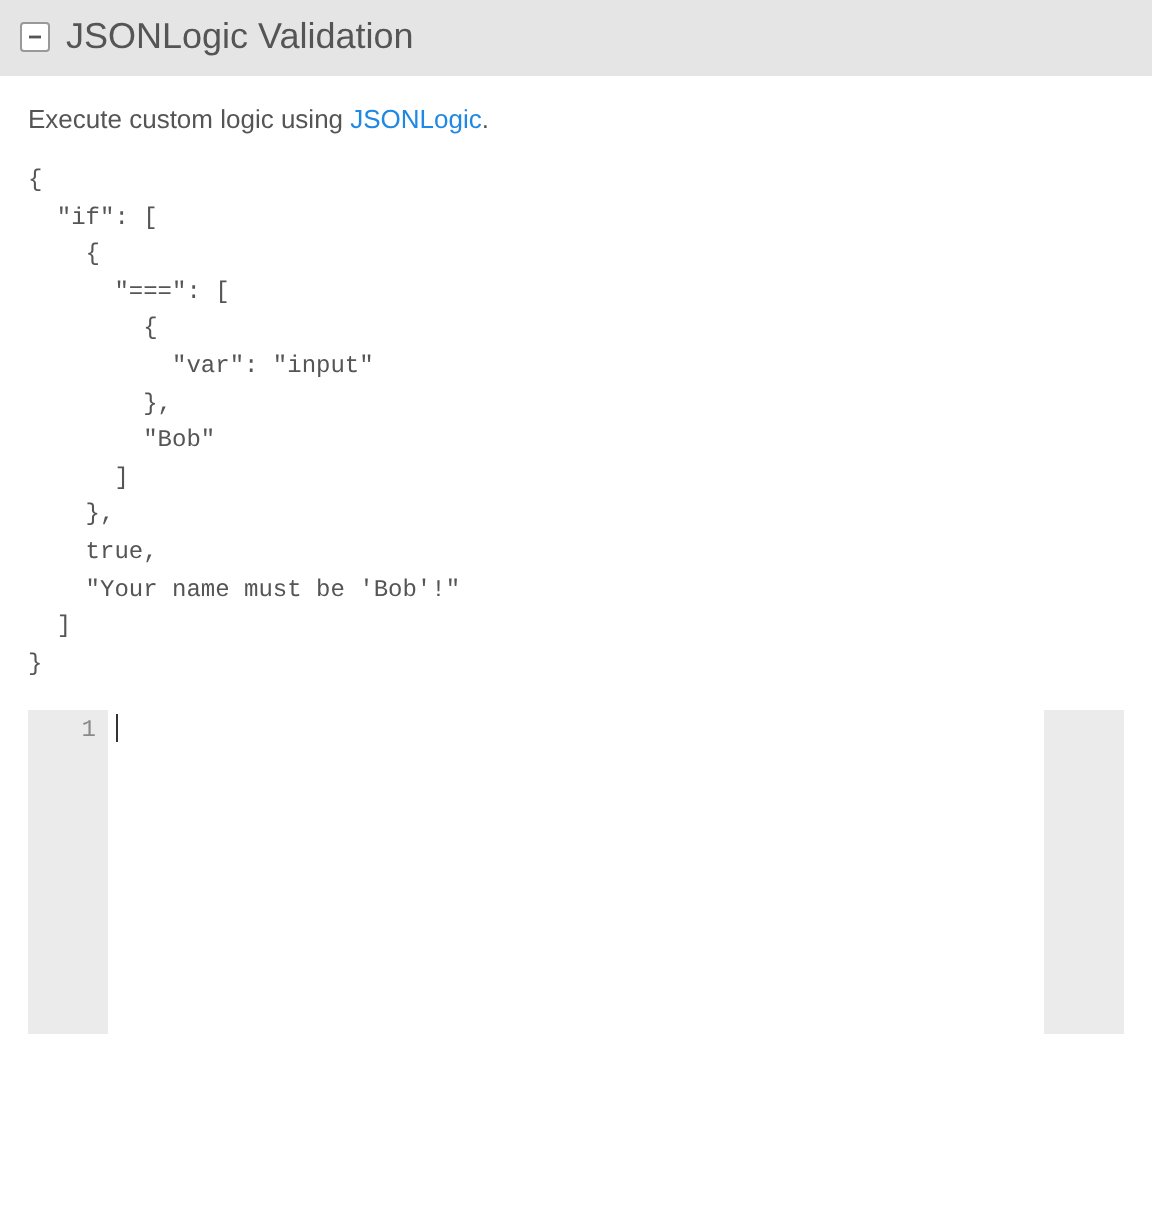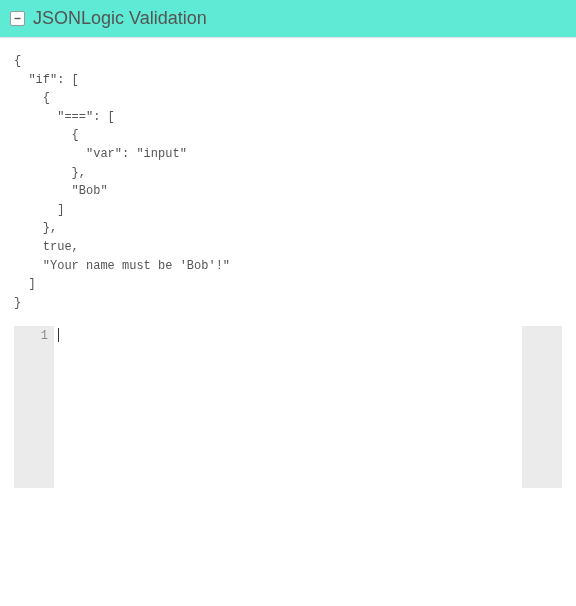--- a/index.html
+++ b/index.html
@@ -8,21 +8,21 @@
     padding: 0;
     font-family: -apple-system, BlinkMacSystemFont, "Segoe UI", Helvetica, Arial, sans-serif;
     font-size: 14px;
     color: #333;
     background: #fff;
     width: 576px;
   }
   .panel-header {
     display: flex;
     align-items: center;
-    background: #5eead4;
+    background: #e5e5e5;
     border-bottom: 1px solid #e5e5e5;
     padding: 8px 10px;
     gap: 8px;
   }
   .collapse-btn {
     width: 15px;
     height: 15px;
     border: 1px solid #999;
     border-radius: 2px;
     background: #fff;
@@ -107,20 +107,23 @@
 <div class="panel-header">
   <div class="collapse-btn">
     <svg width="9" height="9" viewBox="0 0 9 9">
       <line x1="1.5" y1="4.5" x2="7.5" y2="4.5" stroke="#555" stroke-width="1.4"></line>
     </svg>
   </div>
   <div class="panel-title">JSONLogic Validation</div>
 </div>
 
 <div class="panel-body">
+  <div class="intro">
+    <span>Execute custom logic using </span><a href="#">JSONLogic</a><span>.</span>
+  </div>
 
 
   <pre class="code-example">{
   "if": [
     {
       "===": [
         {
           "var": "input"
         },
         "Bob"

